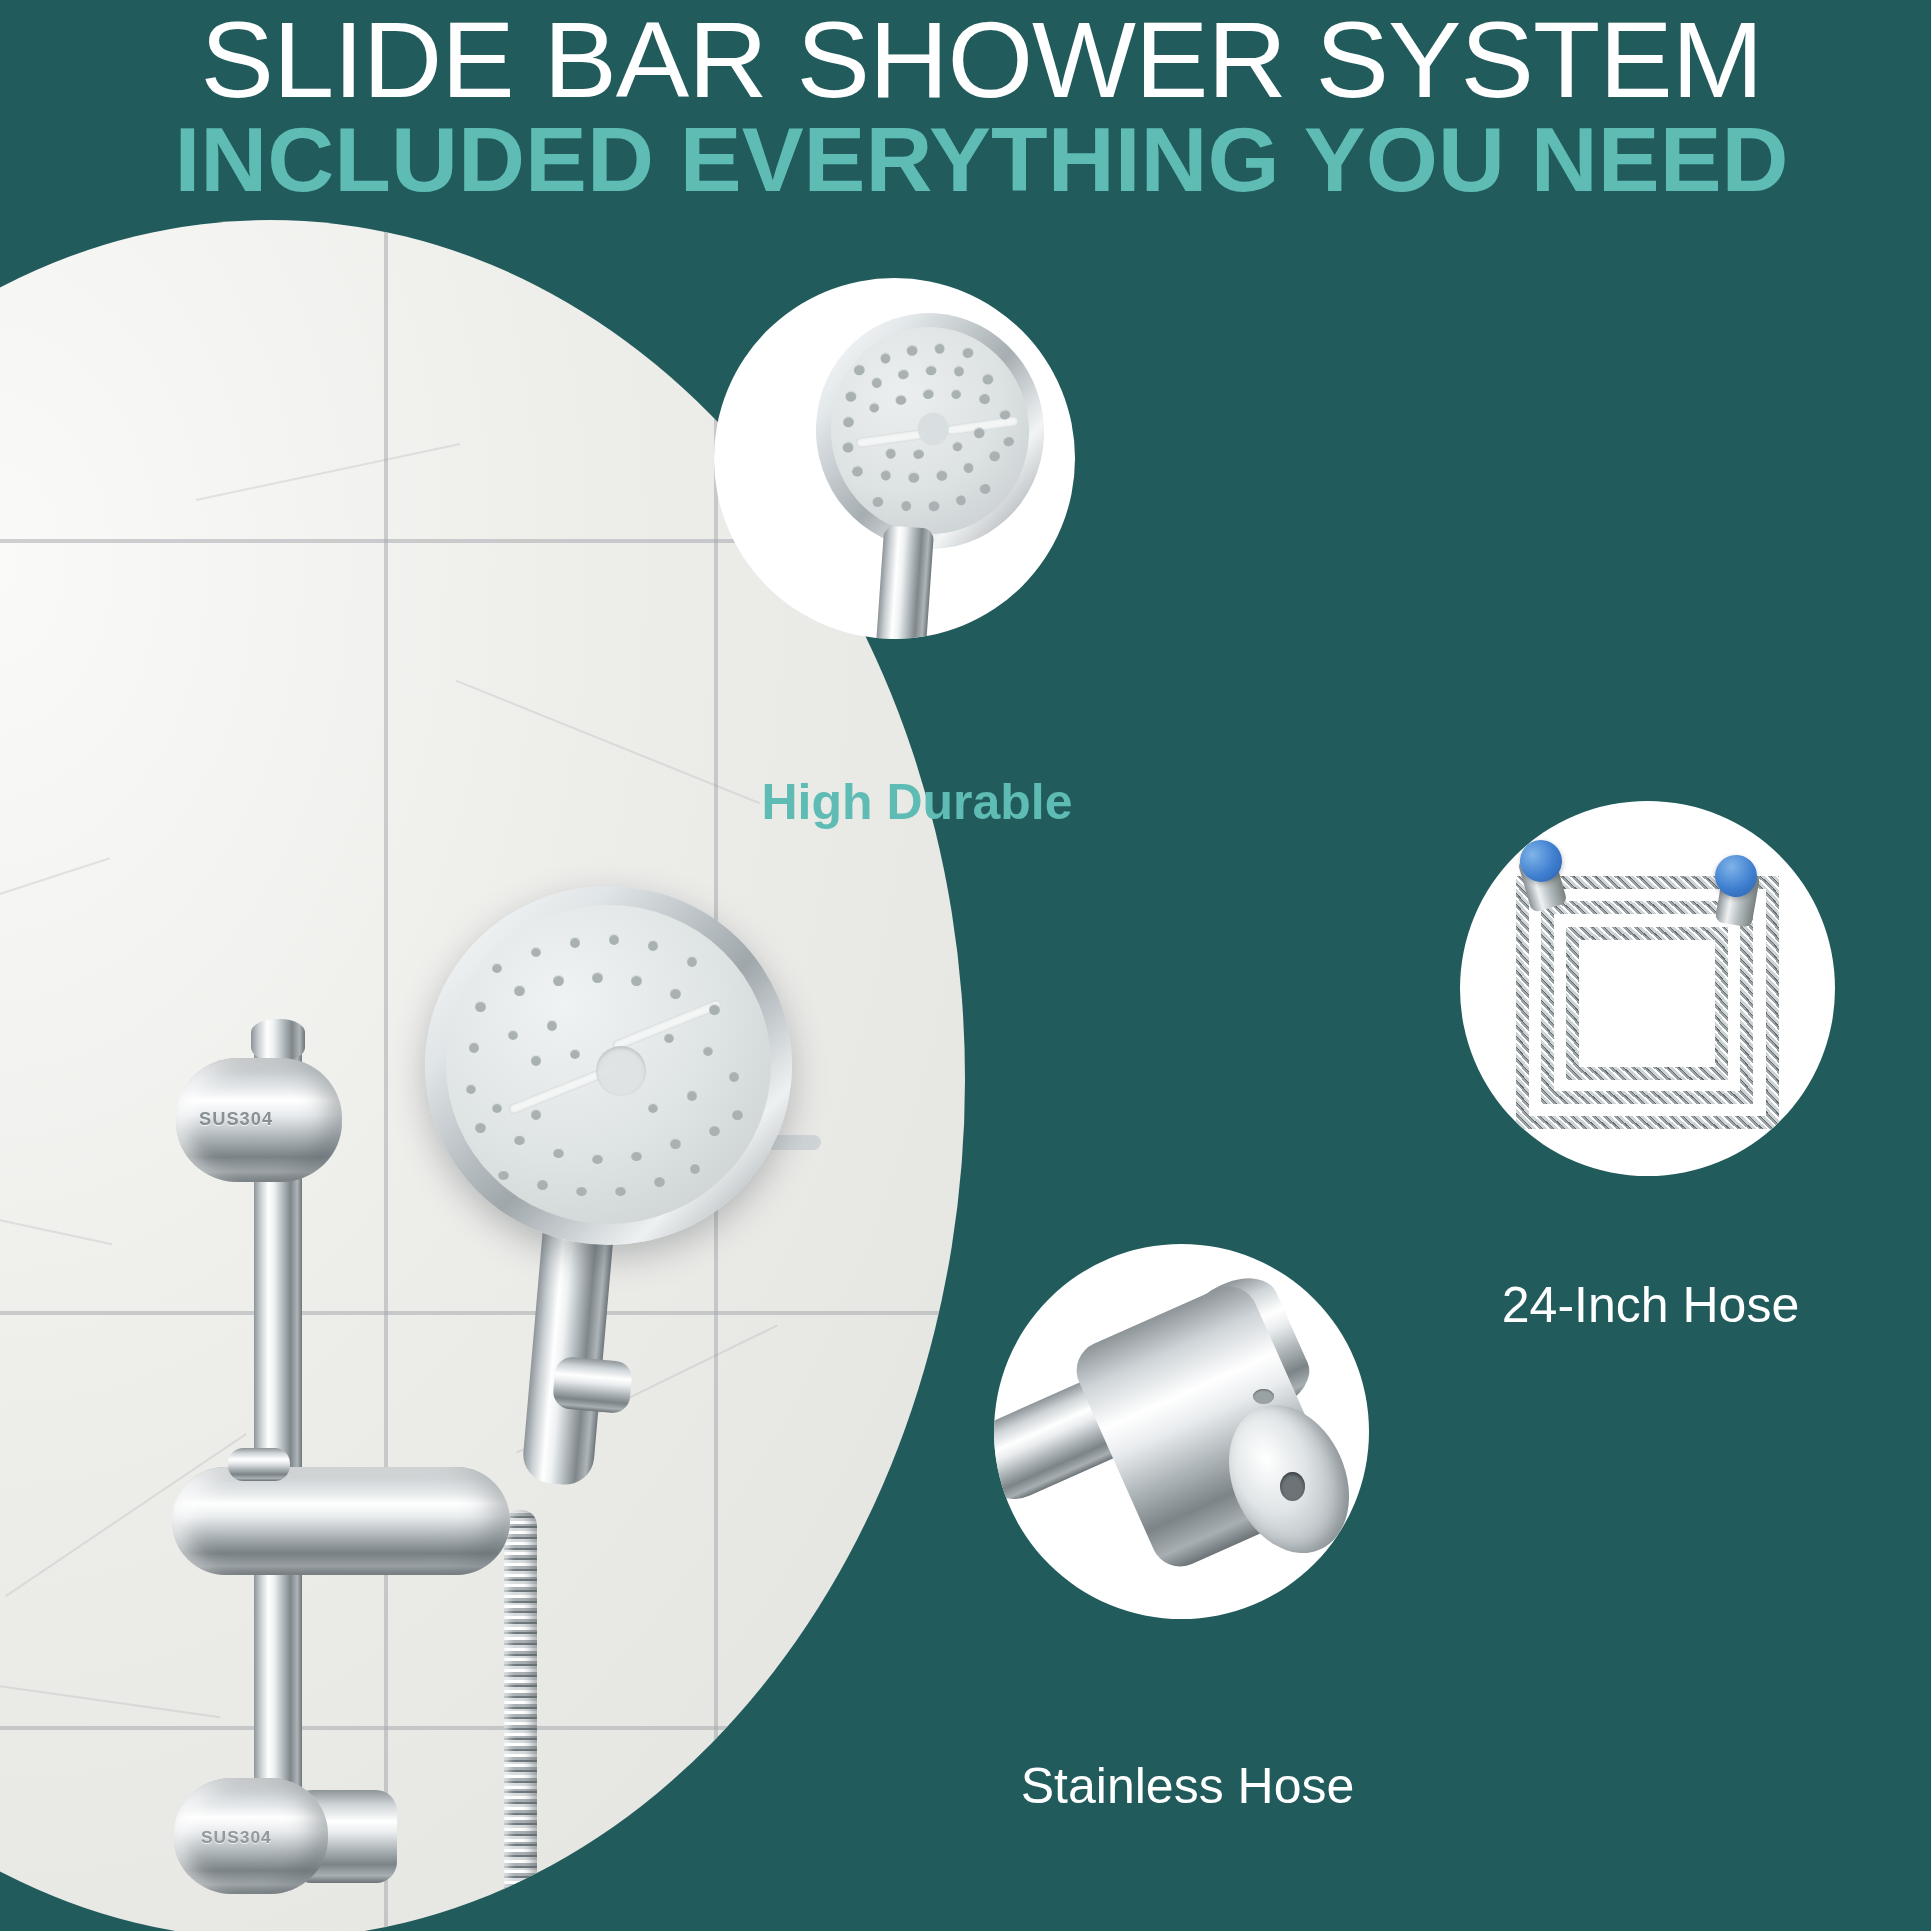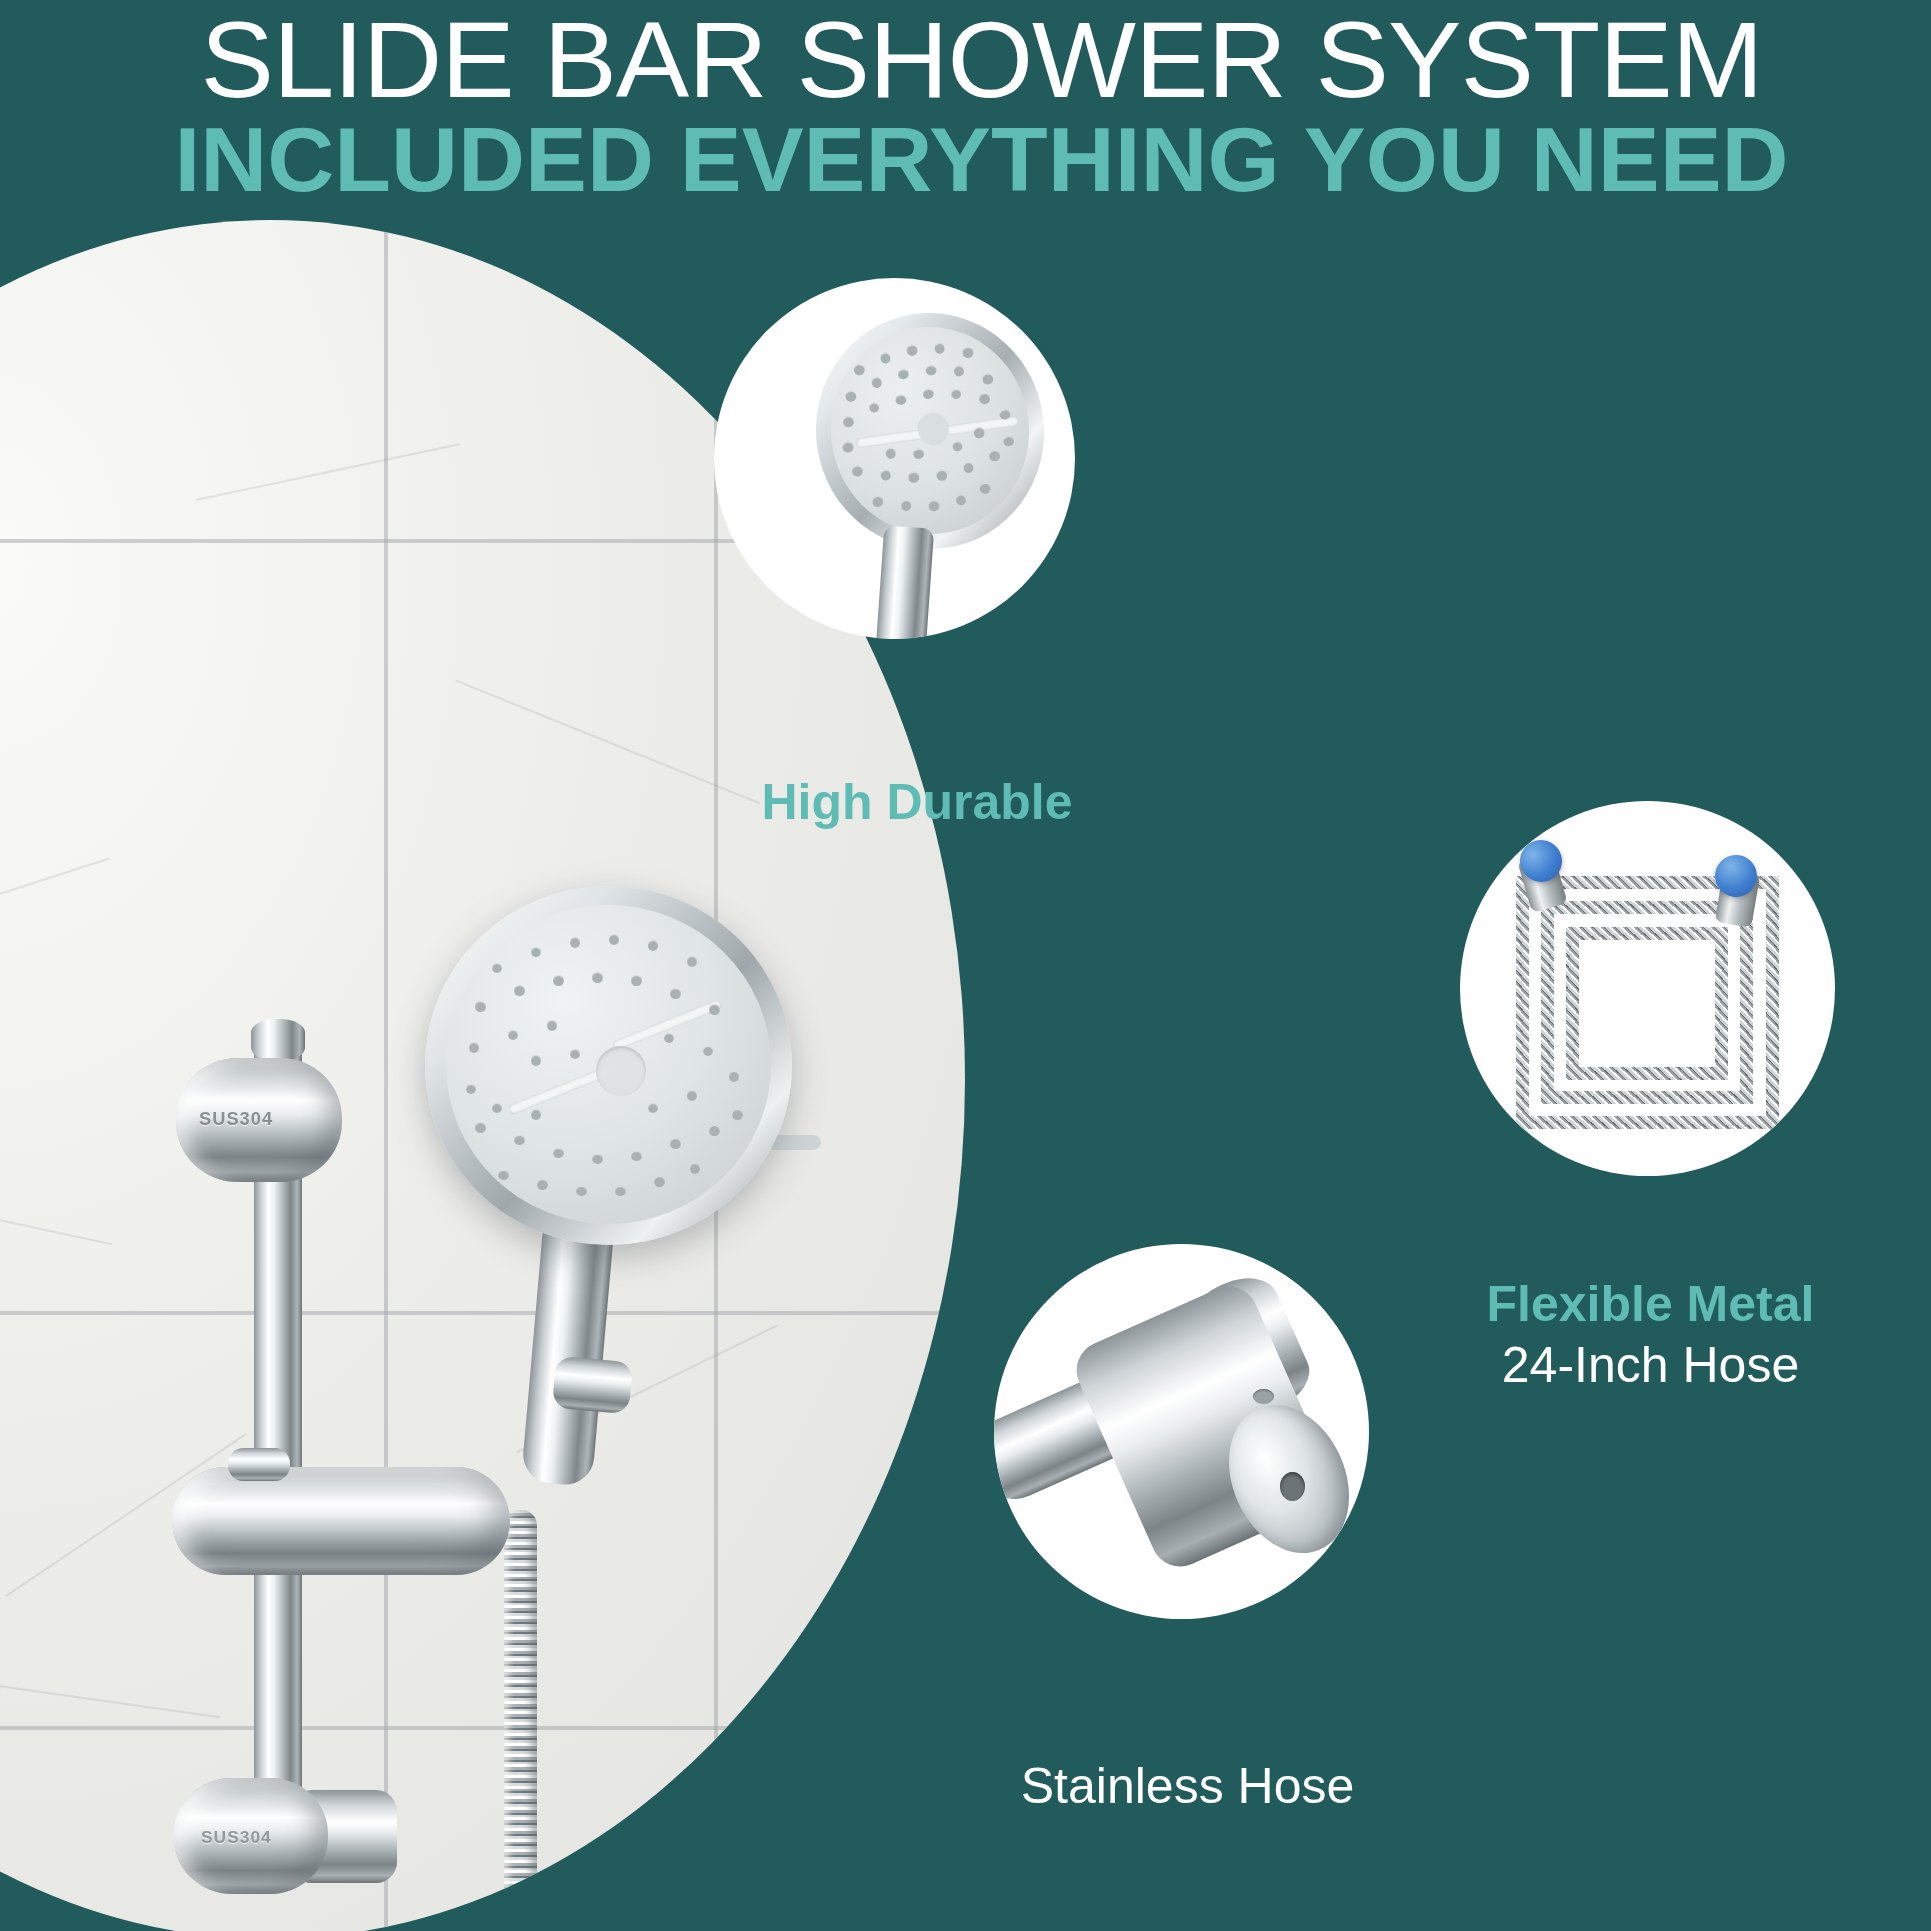--- a/index.html
+++ b/index.html
@@ -402,20 +402,19 @@
   <div id="c3-endcap"></div>
   <div id="c3-hole"></div>
   <div id="c3-screw"></div>
 </div>
 
 <div id="label-handshower" class="feature-label">
   <div class="feature-title">High Durable</div>
 </div>
 
 <div id="label-hose" class="feature-label">
-  <div class="feature-title">Flexible Metal</div>
   <div class="feature-sub">24-Inch Hose</div>
 </div>
 
 <div id="label-bracket" class="feature-label">
   <div class="feature-sub">Stainless Hose</div>
 </div>
 
 
 </body></html>

